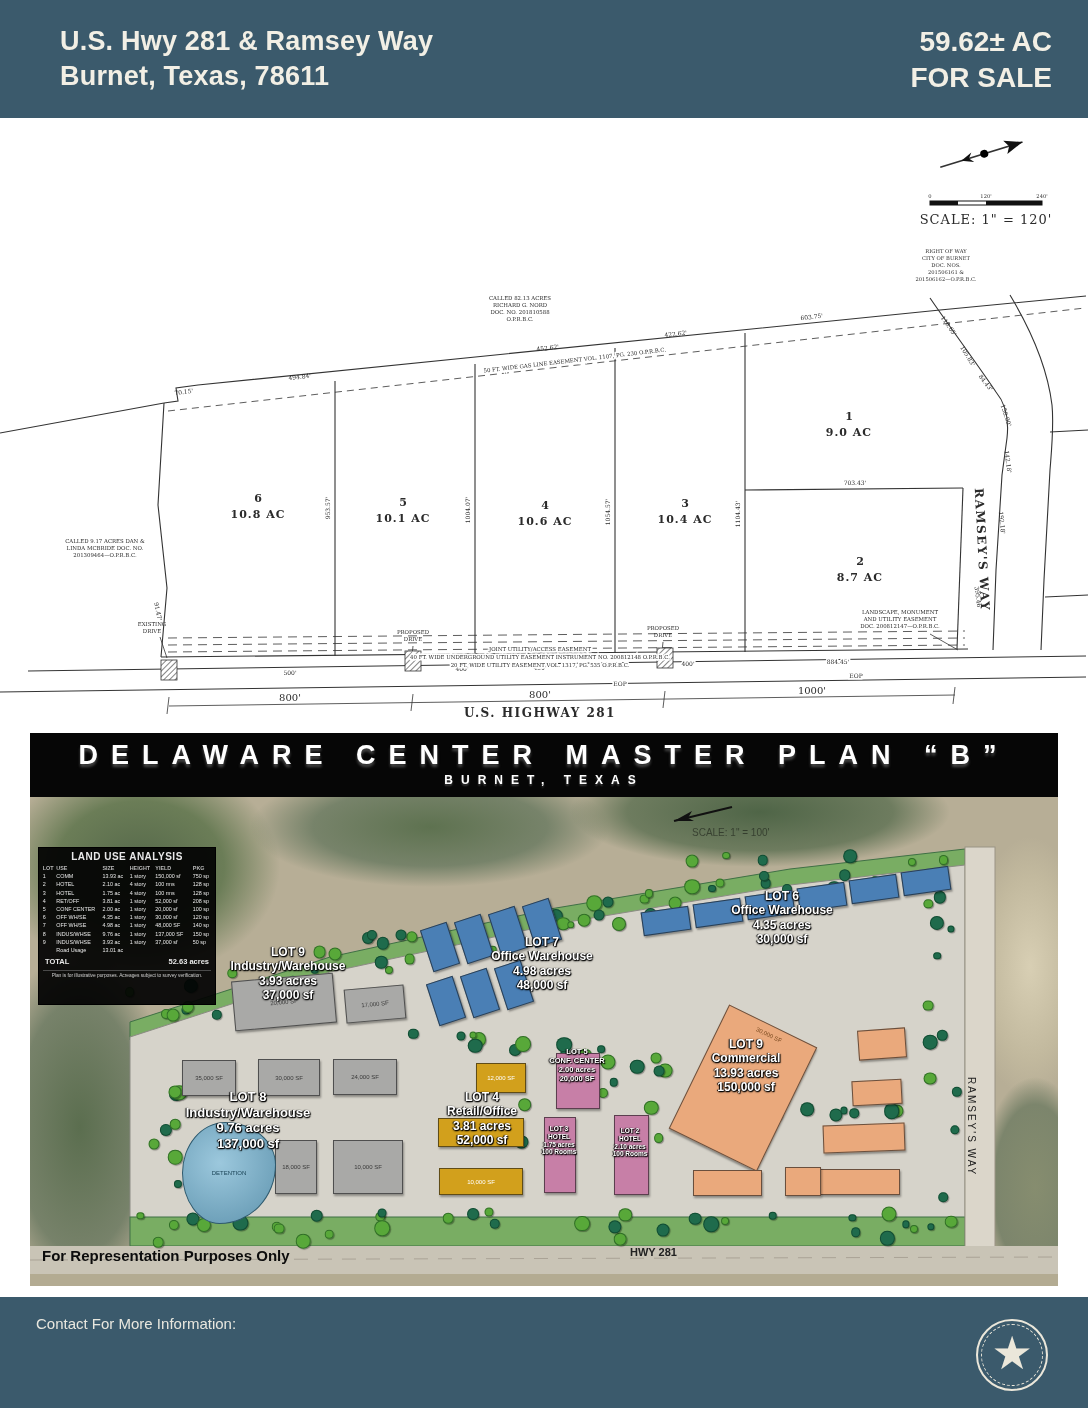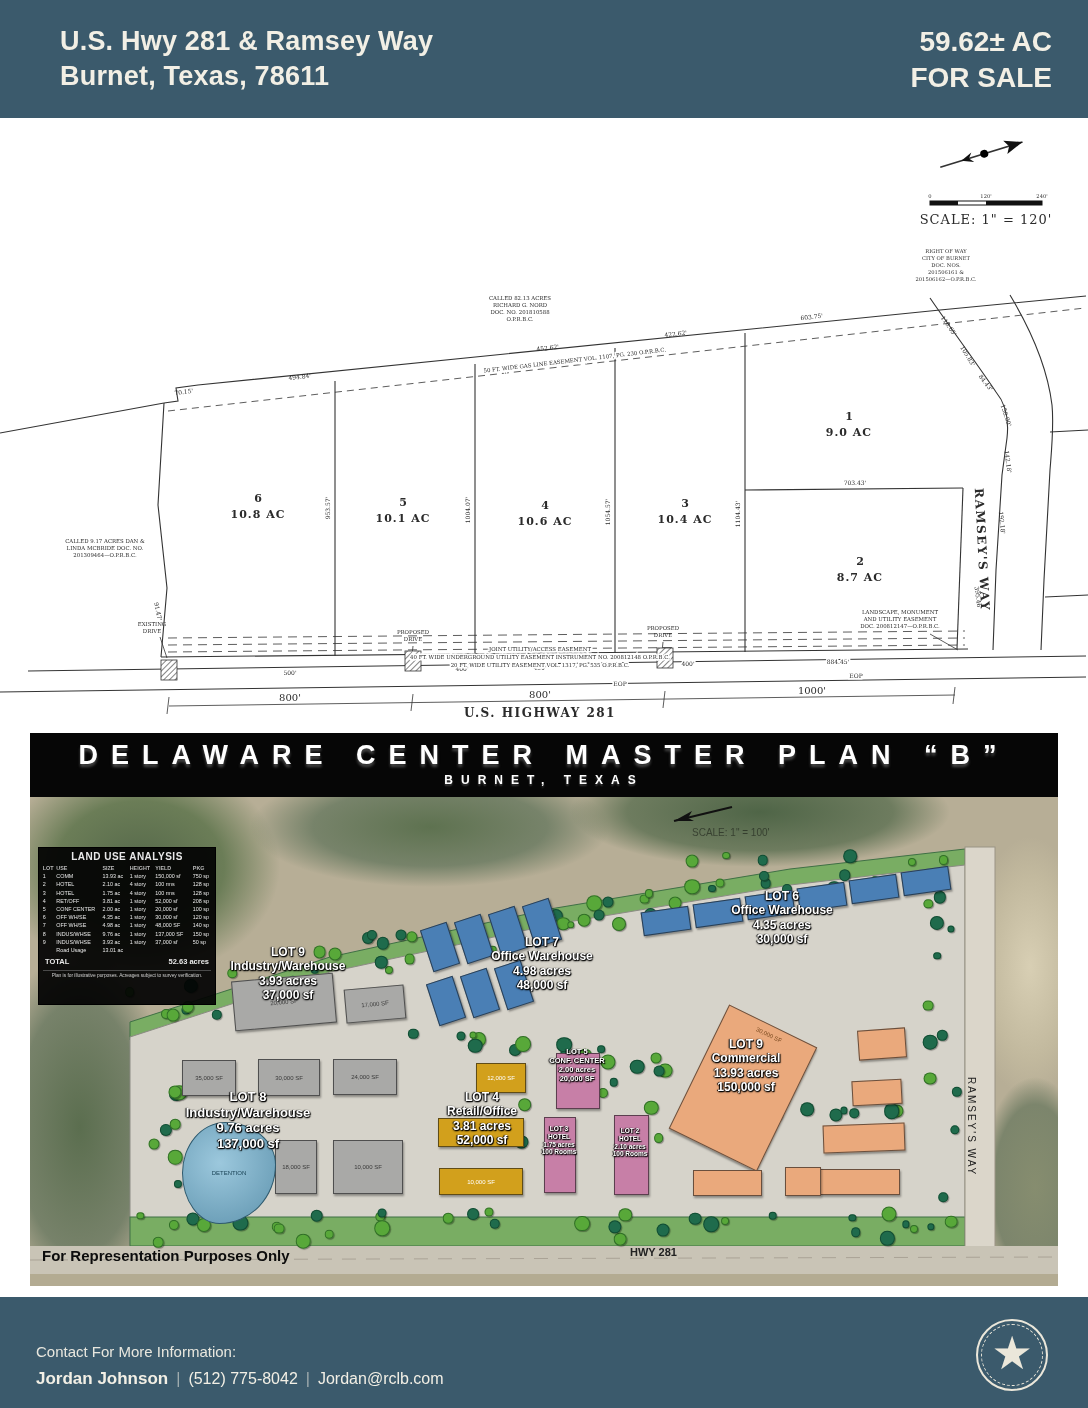--- a/index.html
+++ b/index.html
@@ -70,21 +70,21 @@
   .lut td:nth-child(3){width:16%;} .lut td:nth-child(4){width:15%;}
   .lut td:nth-child(5){width:22%;} .lut td:nth-child(6){width:12%;}
   .lut .total{display:flex;justify-content:space-between;padding:3px 6px 2px;
               font-size:7.5px;font-weight:bold;}
   .lut .foot{text-align:center;font-size:4.8px;opacity:.85;border-top:1px solid #555;
              margin:2px 4px 0;padding-top:2px;}
   .ramsey-lbl{position:absolute;z-index:6;writing-mode:vertical-rl;font-size:10px;
               letter-spacing:2px;color:#222;}
 
   
-  .ft-left{position:absolute;left:36px;top:42px;line-height:1.7;}
+  .ft-left{position:absolute;left:36px;top:14px;line-height:1.7;}
   .ft-left .h{font-size:15px;font-weight:300;opacity:.95;}
   .ft-left .c{font-size:16px;}
   .ft-left .c .nm{font-weight:bold;font-size:17px;}
   .ft-left .sep{opacity:.55;padding:0 8px;font-weight:300;}
   .ft-logo{position:absolute;right:40px;top:22px;display:flex;align-items:center;color:#ebe7da;}
   .logo-circle{width:68px;height:68px;border:2px solid #ebe7da;border-radius:50%;
                position:relative;display:flex;align-items:center;justify-content:center;}
   .logo-circle::before{content:"";position:absolute;inset:3px;border:1px dashed #ebe7da;
                border-radius:50%;}
   .logo-star{font-size:46px;line-height:1;margin-top:-4px;}
@@ -669,23 +669,20 @@
     </svg>
     <div class="planmark" style="left:662px;top:30px;font-size:10px;color:rgba(0,0,0,.45)">SCALE: 1" = 100'</div>
     <div class="planmark" style="left:600px;top:449px;font-size:11px;font-weight:bold;color:#222">HWY 281</div>
     <div class="ramsey-lbl" style="left:936px;top:280px">RAMSEY'S WAY</div>
     <div class="planmark" style="left:12px;top:450px;font-size:15px;font-weight:bold;color:#0c0c0c">For Representation Purposes Only</div>
   </div>
 
   <div class="band band--footer">
     <div class="ft-left">
       <div class="h">Contact For More Information:</div>
-      <div class="c">
-        <span class="nm">Jordan Johnson</span><span class="sep">|</span><span>(512) 775-8042</span><span class="sep">|</span><span>Jordan@rclb.com</span>
-      </div>
     </div>
     <div class="ft-logo">
       <div class="logo-circle">
         <span class="logo-star">★</span>
       </div>
     </div>
   </div>
 
 </div>
 

